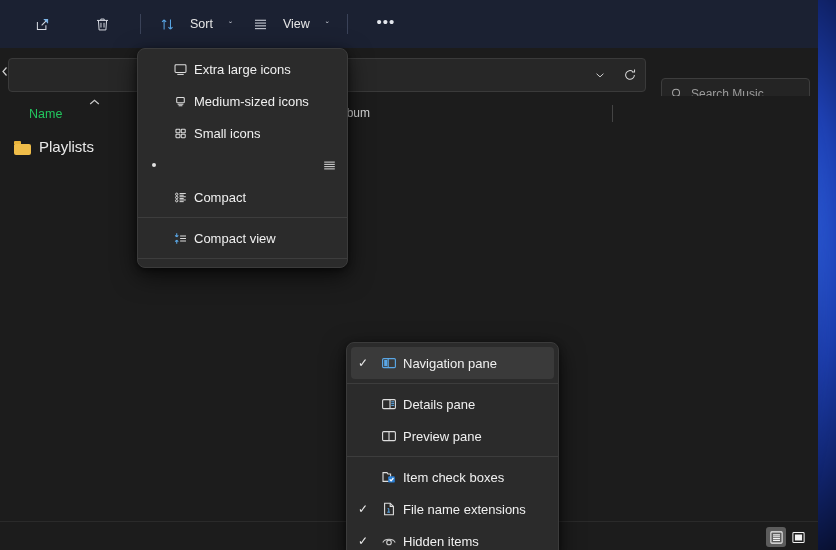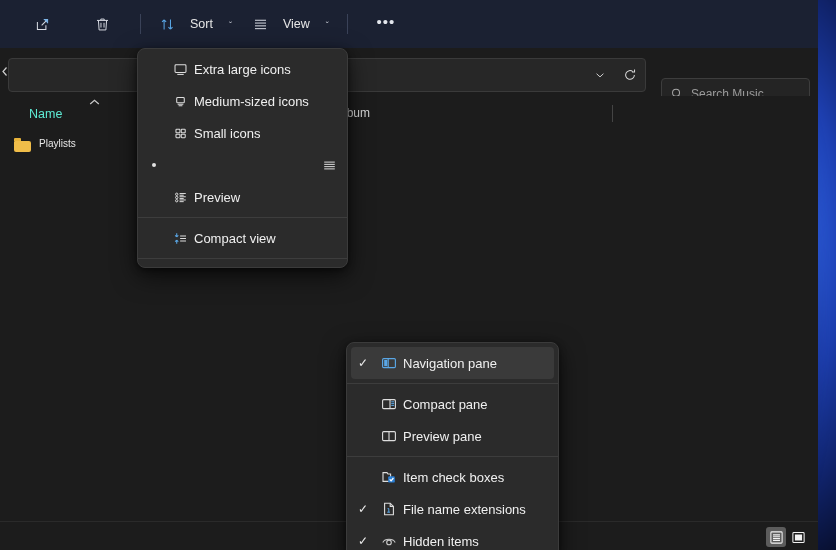--- a/index.html
+++ b/index.html
@@ -153,24 +153,24 @@
     position: absolute;
     left: 0; top: 96px;
     width: 205px;
     height: 430px;
     background: #1c1c1c;
   }
   .nav-row {
     position: absolute;
     left: 14px; top: 42px;
     display: flex;
-    align-items: flex-start;
+    align-items: flex-end;
     gap: 8px;
     color: #e9e9e9;
-    font-size: 10px;
+    font-size: 15px;
   }
   .folder-ic { width: 17px; height: 14px; position: relative; }
   .folder-ic .tab {
     position: absolute; left:0; top:0; width: 7px; height: 3px;
     background: #e8b33a; border-radius: 1px 1px 0 0;
   }
   .folder-ic .body {
     position: absolute; left:0; top:2.5px; width: 17px; height: 11.5px;
     background: #f0bd49; border-radius: 1px 2px 2px 2px;
   }
@@ -210,21 +210,21 @@
   }
   .namecol-sort {
     position: absolute;
     left: 88px; top: 98px;
     color: #cfcfcf;
     font-size: 10px;
   }
   .namecol-label {
     position: absolute;
     left: 29px; top: 107px;
-    color: #5eead4;
+    color: #22c55e;
     font-size: 12.5px;
   }
   .colrule {
     position: absolute;
     top: 9px;
     width: 1px;
     height: 17px;
     background: #444;
   }
 
@@ -523,21 +523,21 @@
       <span class="mi-ic">
         <svg width="17" height="17" viewBox="0 0 18 18" fill="none" stroke="#dedede" stroke-width="1.05">
           <circle cx="5" cy="5.6" r="1.25"></circle>
           <circle cx="5" cy="9" r="1.25"></circle>
           <circle cx="5" cy="12.4" r="1.25"></circle>
           <path d="M8 4.8 H14.6 M8 6.6 H12.4"></path>
           <path d="M8 8.2 H14.6 M8 10 H12.4"></path>
           <path d="M8 11.6 H14.6 M8 13.4 H12.4"></path>
         </svg>
       </span>
-      <span class="mi-lbl">Preview</span>
+      <span class="mi-lbl">Compact</span>
     </div>
 
     <div class="msep"></div>
 
     <div class="mi">
       <span class="bullet"></span>
       <span class="mi-ic">
         <svg width="17" height="17" viewBox="0 0 18 18" fill="none" stroke="#5aa7e6" stroke-width="1.1">
           <path d="M5 3.4 V7.2 M5 7.2 L3.3 5.6 M5 7.2 L6.7 5.6"></path>
           <path d="M5 14.6 V10.8 M5 10.8 L3.3 12.4 M5 10.8 L6.7 12.4"></path>
@@ -569,21 +569,21 @@
 
     <div class="mi">
       <span class="check"></span>
       <span class="mi-ic">
         <svg width="18" height="18" viewBox="0 0 18 18" fill="none" stroke="#dedede" stroke-width="1.1">
           <rect x="2.6" y="4.6" width="12.8" height="9" rx="1.1"></rect>
           <path d="M10 4.6 V13.6"></path>
           <path d="M11.3 6.8 H14.1 M11.3 8.6 H14.1 M11.3 10.4 H14.1" stroke="#5aa7e6" stroke-width="1"></path>
         </svg>
       </span>
-      <span class="mi-lbl">Compact pane</span>
+      <span class="mi-lbl">Details pane</span>
     </div>
 
     <div class="mi">
       <span class="check"></span>
       <span class="mi-ic">
         <svg width="18" height="18" viewBox="0 0 18 18" fill="none" stroke="#dedede" stroke-width="1.1">
           <rect x="2.6" y="4.6" width="12.8" height="9" rx="1.1"></rect>
           <path d="M9 4.6 V13.6"></path>
         </svg>
       </span>

